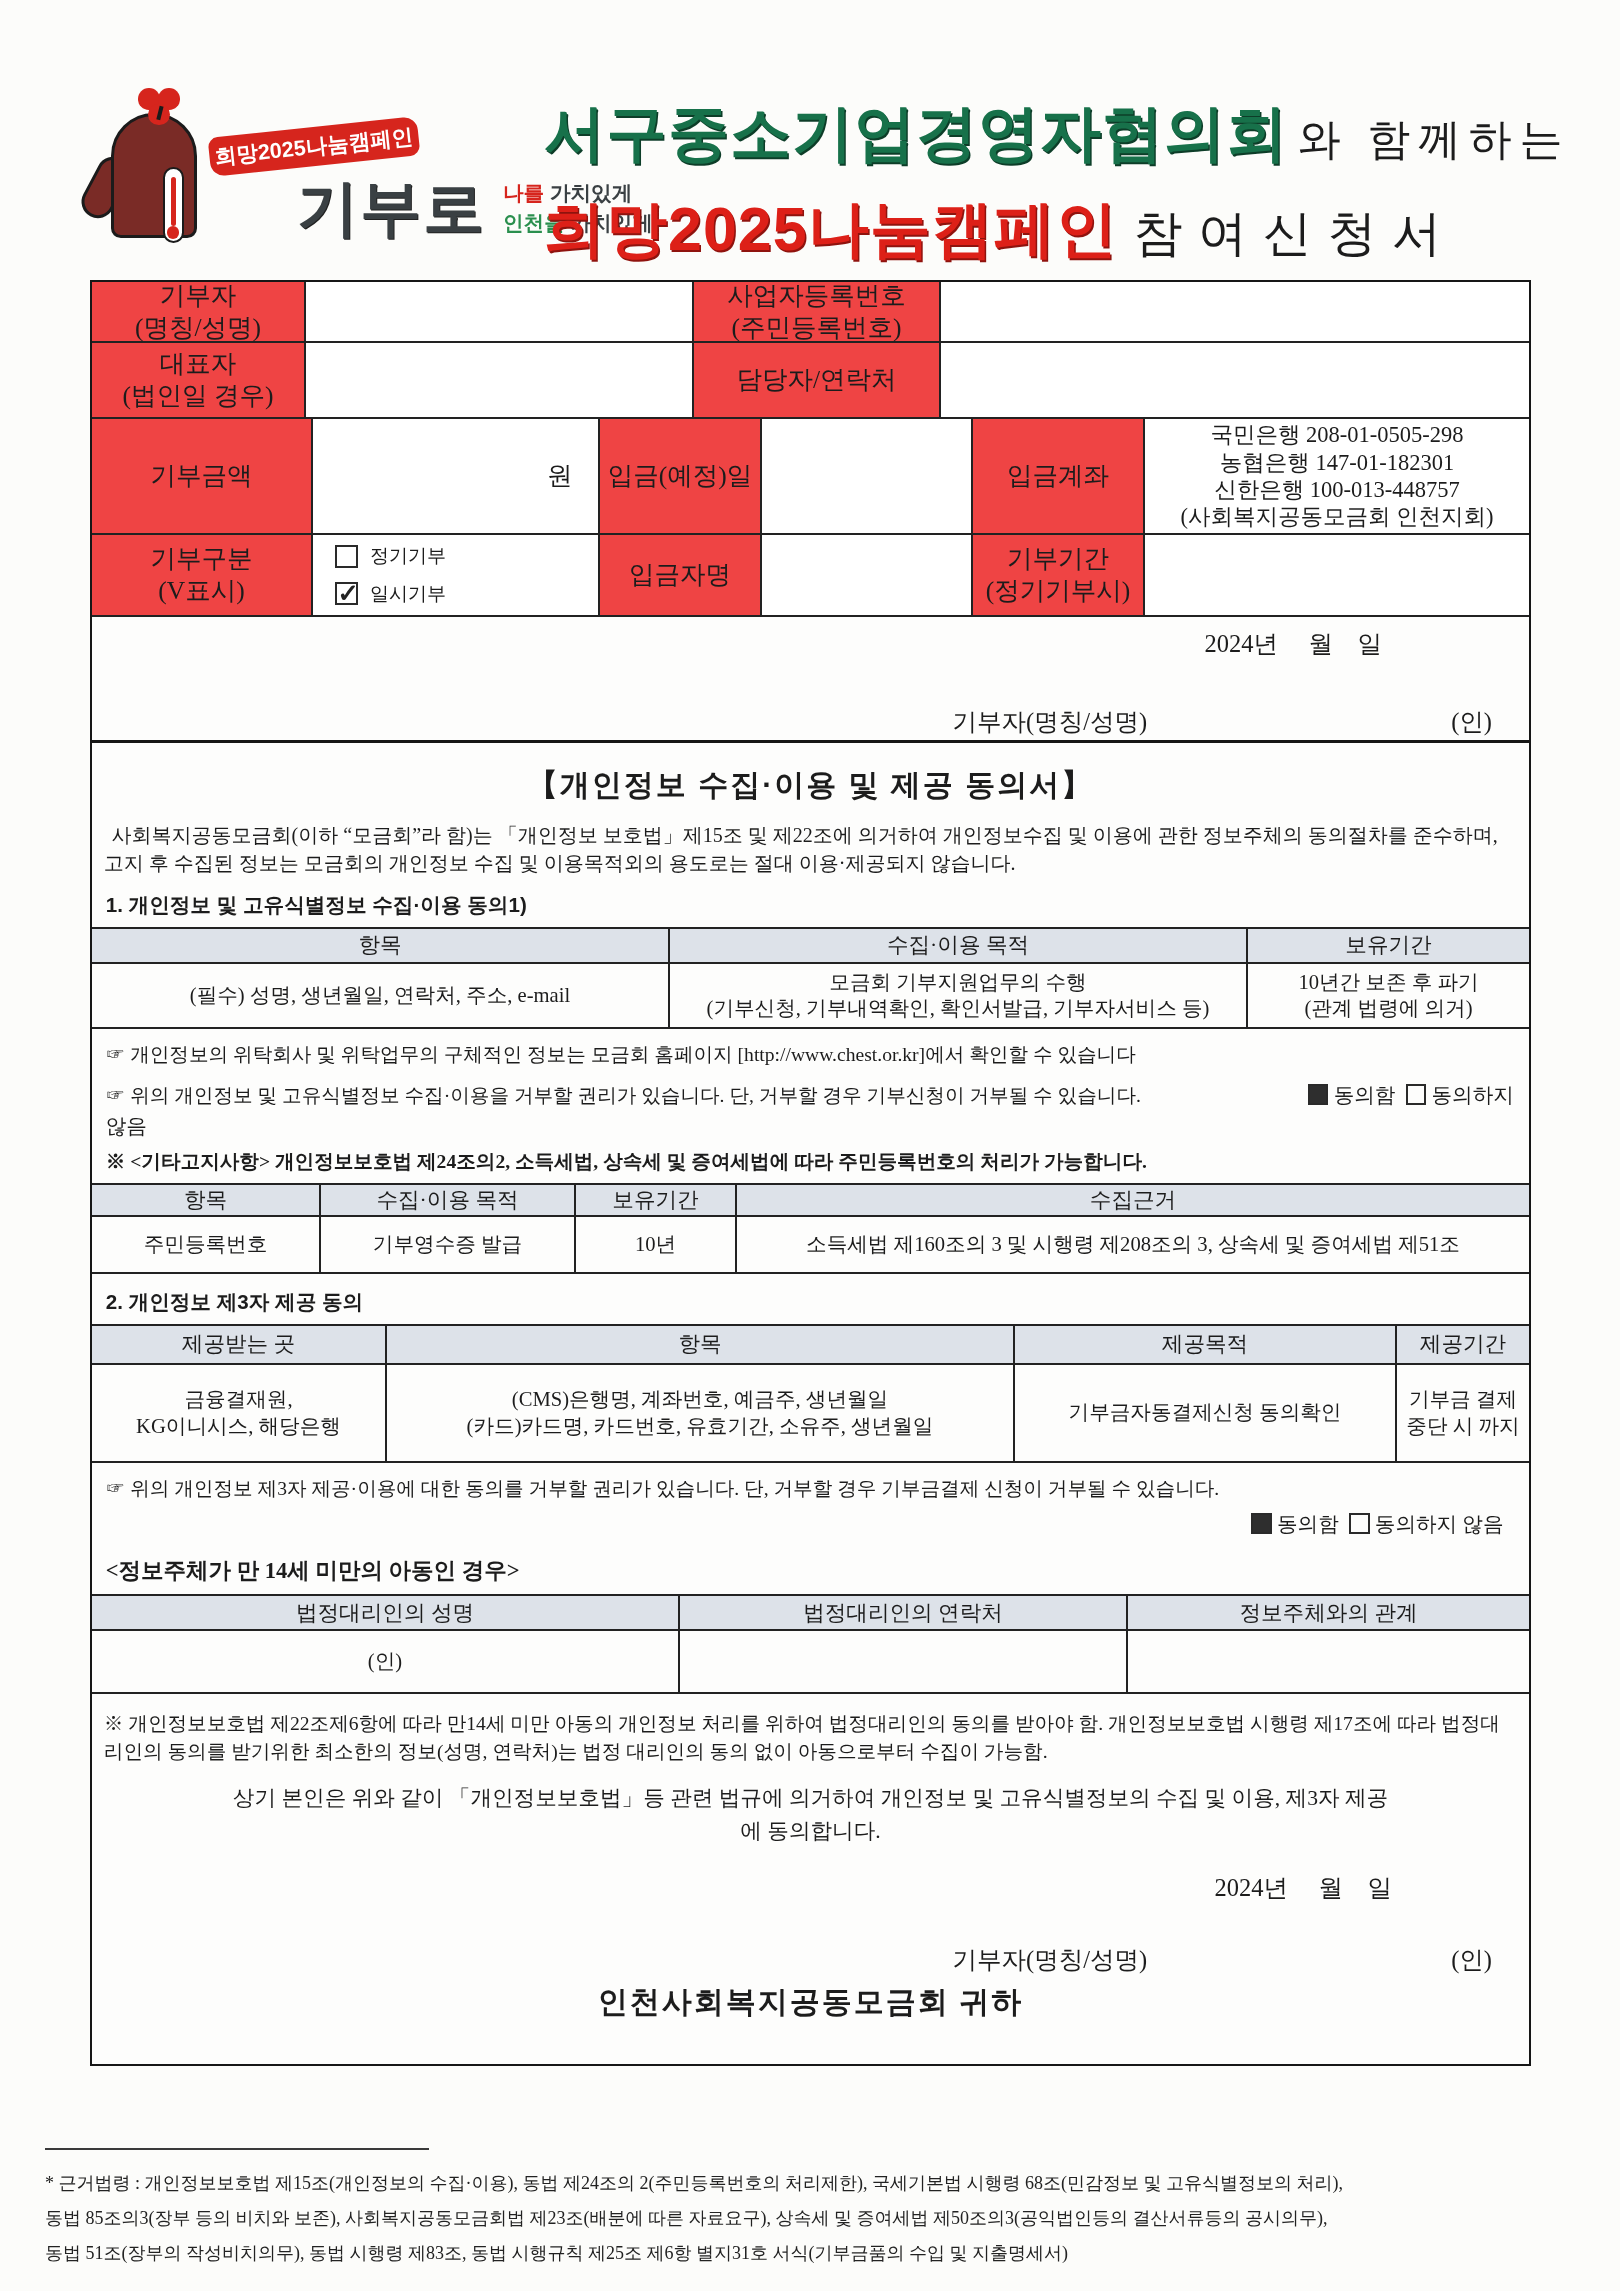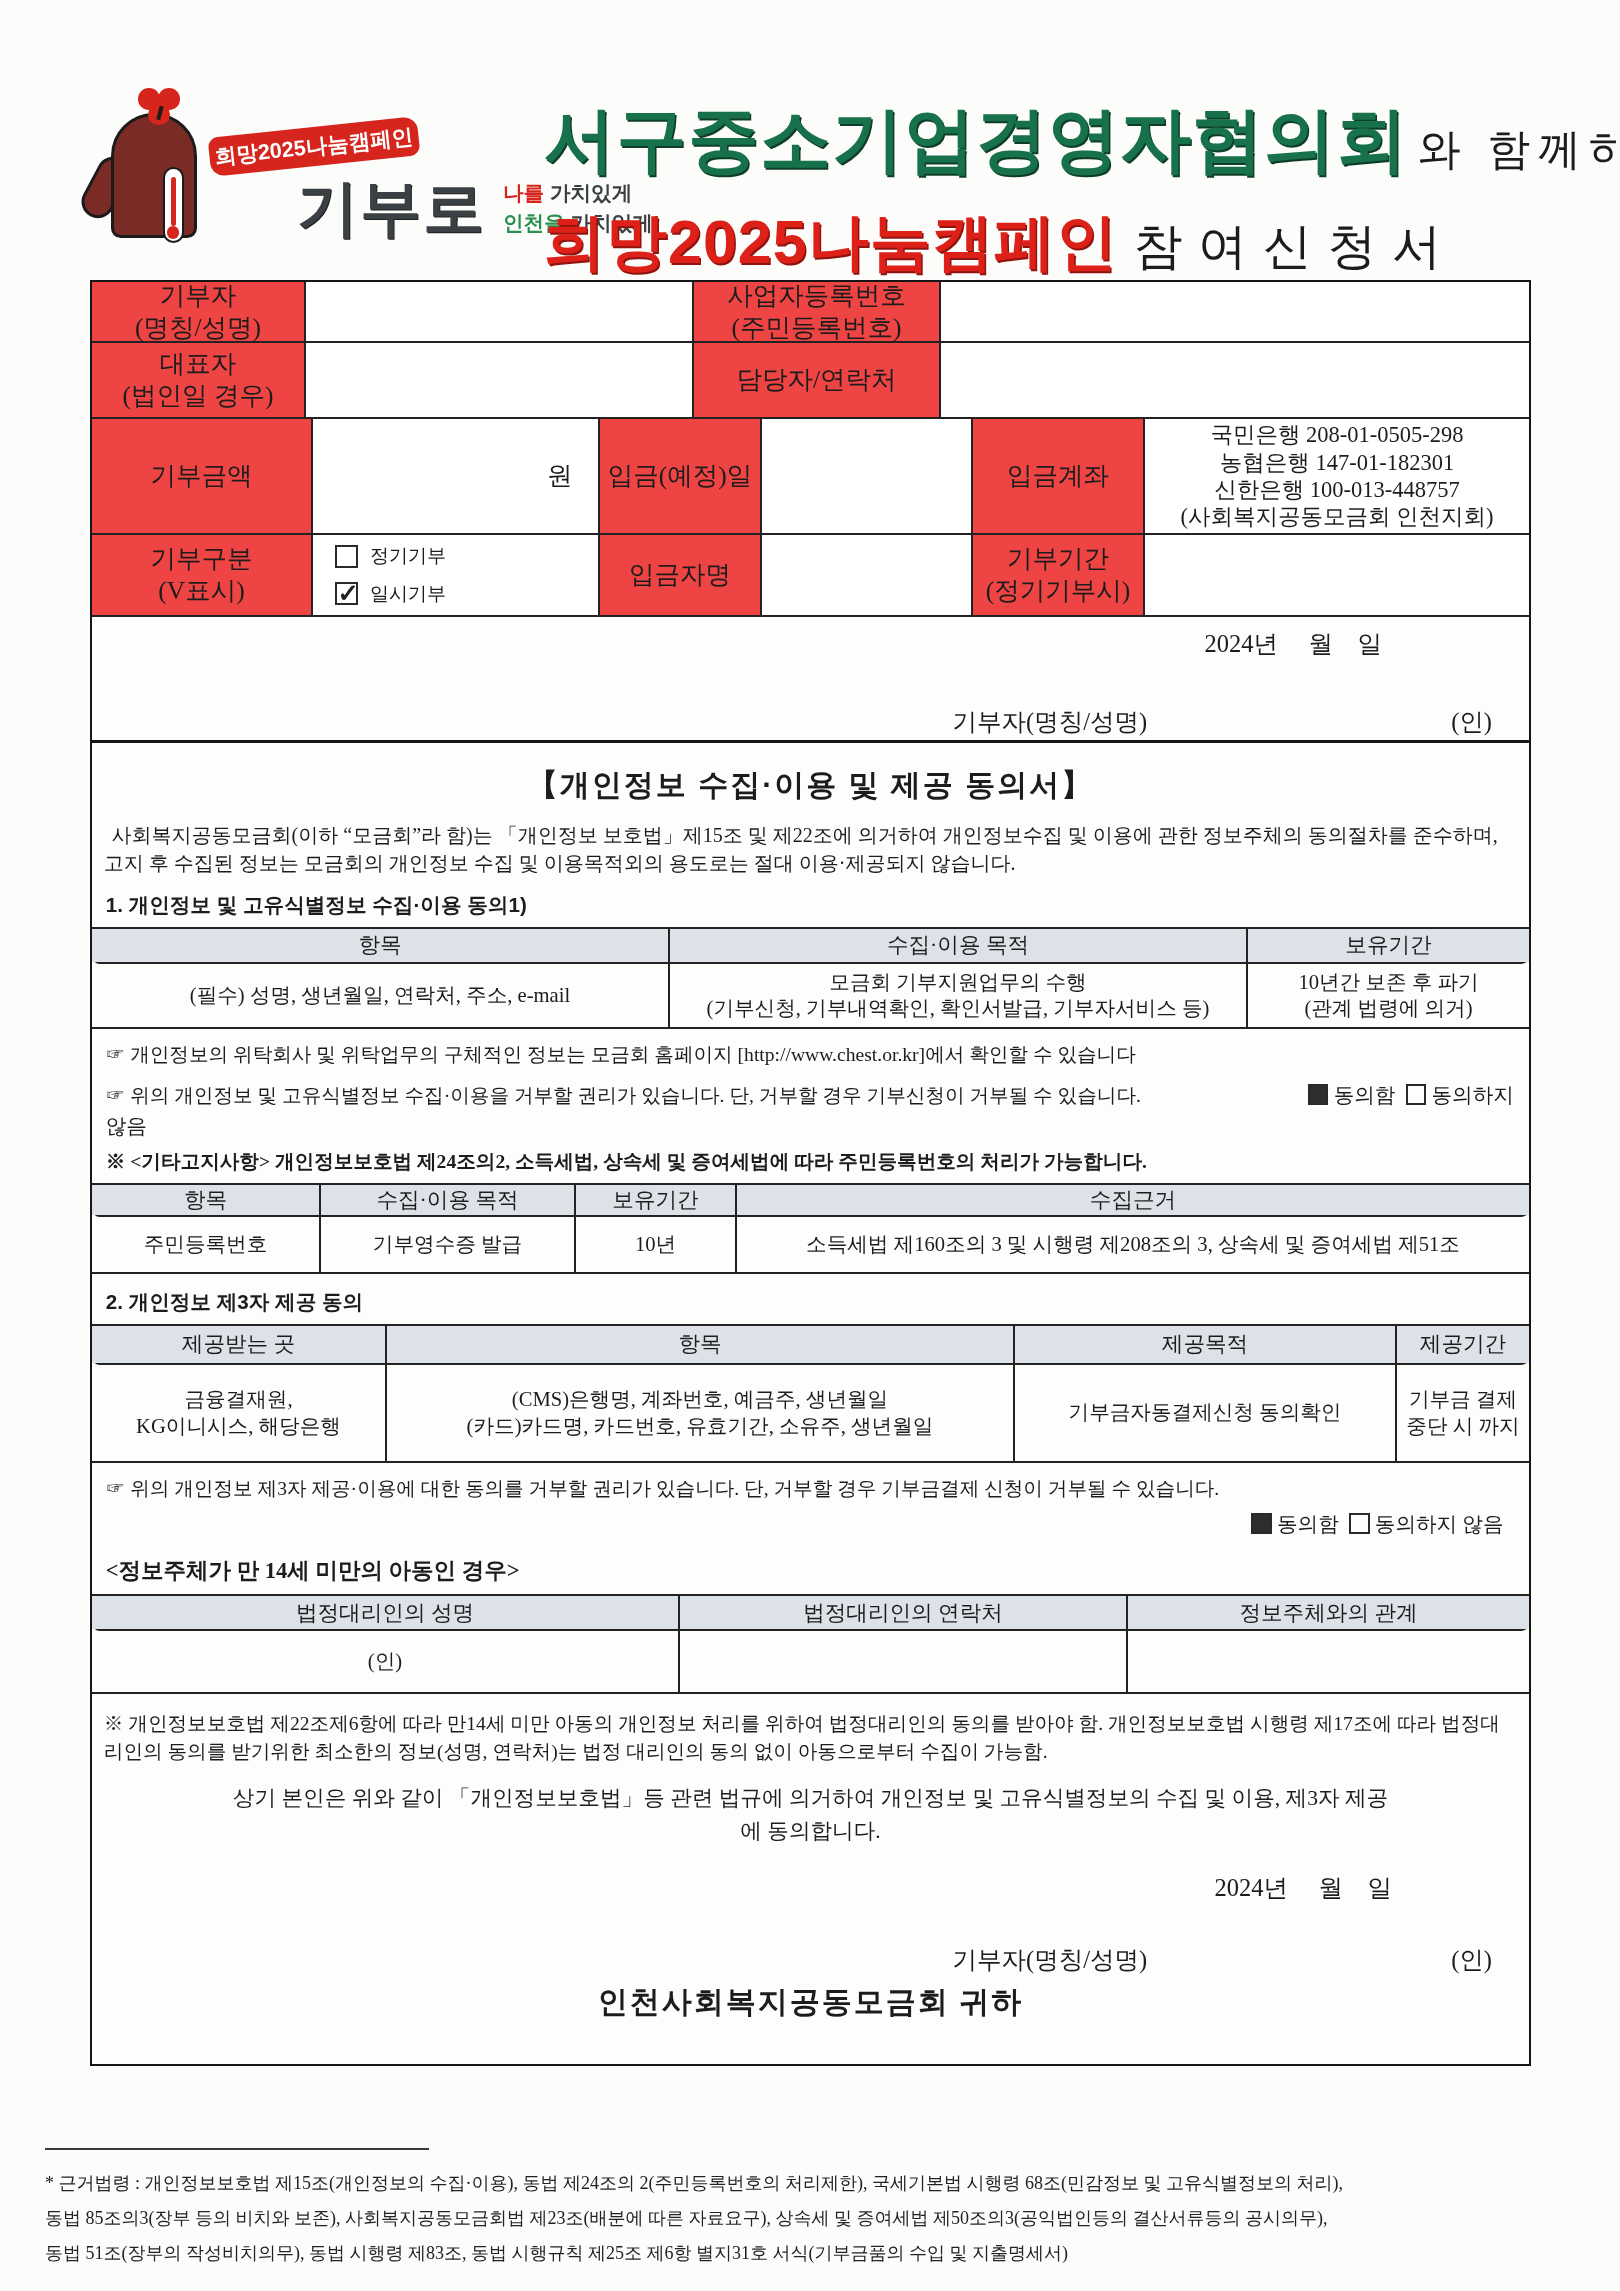--- a/index.html
+++ b/index.html
@@ -31,21 +31,21 @@
     color:#fff; font-family:"Liberation Sans", sans-serif; font-weight:bold; font-size:21.6px; }
   .logo-main { position:absolute; left:204px; top:82px;
     font-family:"Liberation Sans", sans-serif; font-weight:bold; font-size:61px;
     color:#3a4043; letter-spacing:2px; text-shadow:1px 1px 0 #222; }
   .taglines { position:absolute; left:410px; top:92px;
     font-family:"Liberation Sans", sans-serif; font-weight:bold; font-size:20.6px; color:#3a4043; line-height:1.45; white-space:nowrap; }
   .tag-red { color:#d6251d; } .tag-green { color:#2a8f4e; }
 
   .titles { position:absolute; left:544px; top:93px; width:1039px; }
   .title-line1 { white-space:nowrap; }
-  .org-green { font-family:"Liberation Sans", sans-serif; font-weight:bold; font-size:71px;
+  .org-green { font-family:"Liberation Sans", sans-serif; font-weight:bold; font-size:61px;
     color:#17714a; letter-spacing:1px; text-shadow:1.5px 1.5px 0 #0d3d28; }
   .org-suffix { font-size:43px; color:#1c1c1c; letter-spacing:7.8px; margin-left:9.8px; }
   .title-line2 { white-space:nowrap; margin-top:13.7px; }
   .camp-red { font-family:"Liberation Sans", sans-serif; font-weight:bold; font-size:61px;
     color:#dd2018; letter-spacing:1px; text-shadow:1.5px 1.5px 0 #8f130e; }
   .camp-suffix { font-size:49px; color:#1c1c1c; letter-spacing:15.7px; margin-left:15.7px; }
 
   
   .outer { position:absolute; left:90px; top:280px; width:1441px; height:1786px;
     border:2.9px solid #161616; background:#fdfdfc; }
@@ -73,21 +73,21 @@
   .sig-donor { margin-right:304px; }
   .sig-seal { margin-right:37px; }
 
   
   .consent { border-top:3.9px solid #161616; padding-top:21.6px; }
   .c-title { text-align:center; font-family:"Liberation Sans", sans-serif; font-weight:bold;
     font-size:30px; letter-spacing:2px; }
   .c-intro { margin-top:15.7px; padding:0 11.8px; font-size:20px; line-height:1.4; text-indent:7.8px; }
   .c-sec { margin-top:13.7px; padding:0 13.7px; font-family:"Liberation Sans", sans-serif; font-weight:bold; font-size:20.6px; }
   .ctable { margin-top:7.8px; border-top:2.9px solid #222; border-bottom:2.9px solid #222; }
-  .trow { display:flex; border-bottom:2px solid #222;border-radius:8px; }
+  .trow { display:flex; border-bottom:2px solid #222; }
   .trow:last-child { border-bottom:none; }
   .tcell { border-right:2px solid #222; display:flex; align-items:center; justify-content:center;
     text-align:center; font-size:20.6px; line-height:1.3; padding:2.9px 5.9px; }
   .tcell:last-child { border-right:none; flex:1; }
   .thead { background:#dde2e9; font-size:21.6px; }
   .tw590{width:578px;} .tw234{width:229px;} .tw260{width:255px;} .tw164{width:161px;}
   .tw301{width:295px;} .tw641{width:628px;} .tw390{width:382px;} .tw600{width:588px;} .tw457{width:448px;}
   .th36{height:35px;} .th62{height:63px;} .th32{height:32px;} .th56{height:55px;}
   .th38{height:39px;} .th96{height:96px;} .th34{height:35px;} .th60{height:61px;}
   .c-note { margin-top:10.8px; padding:0 13.7px; font-size:19.6px; line-height:1.5; }

